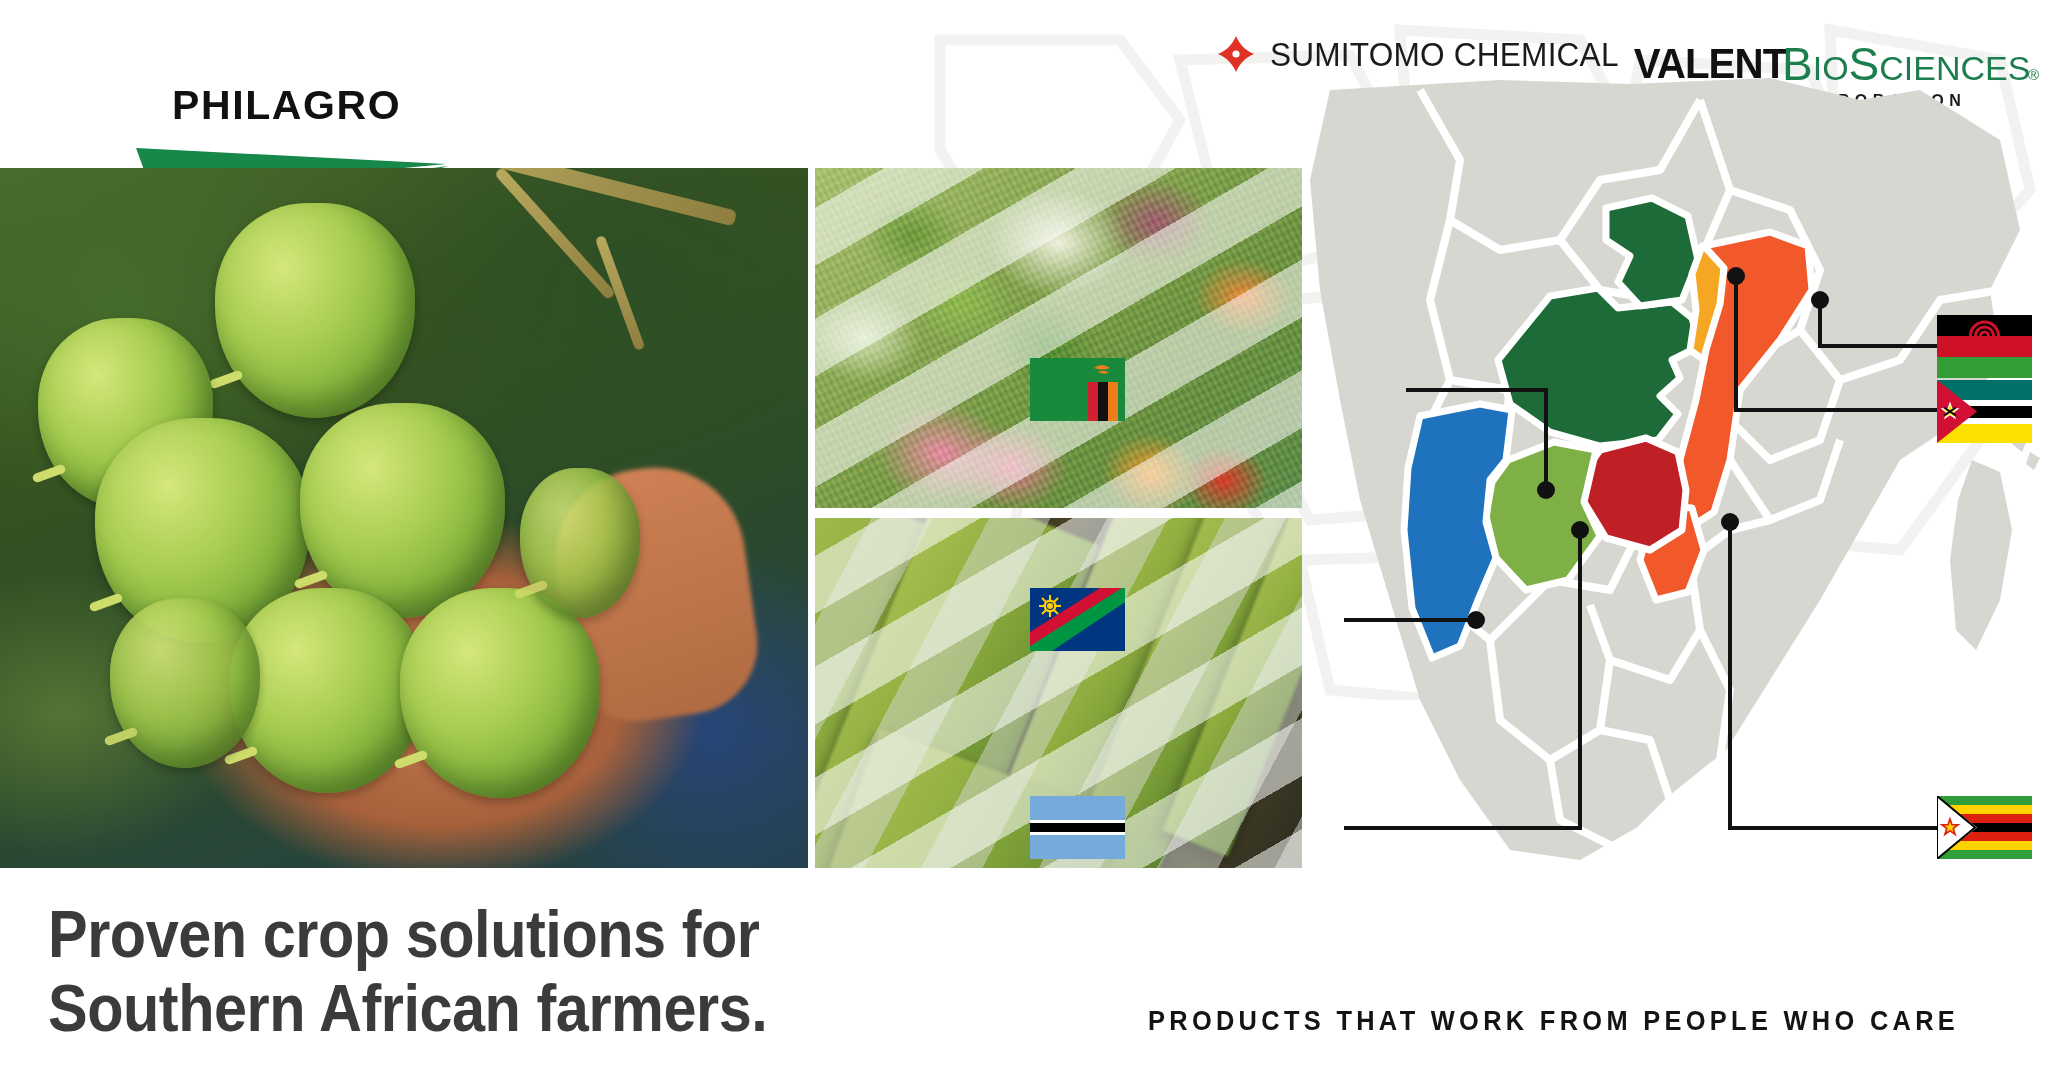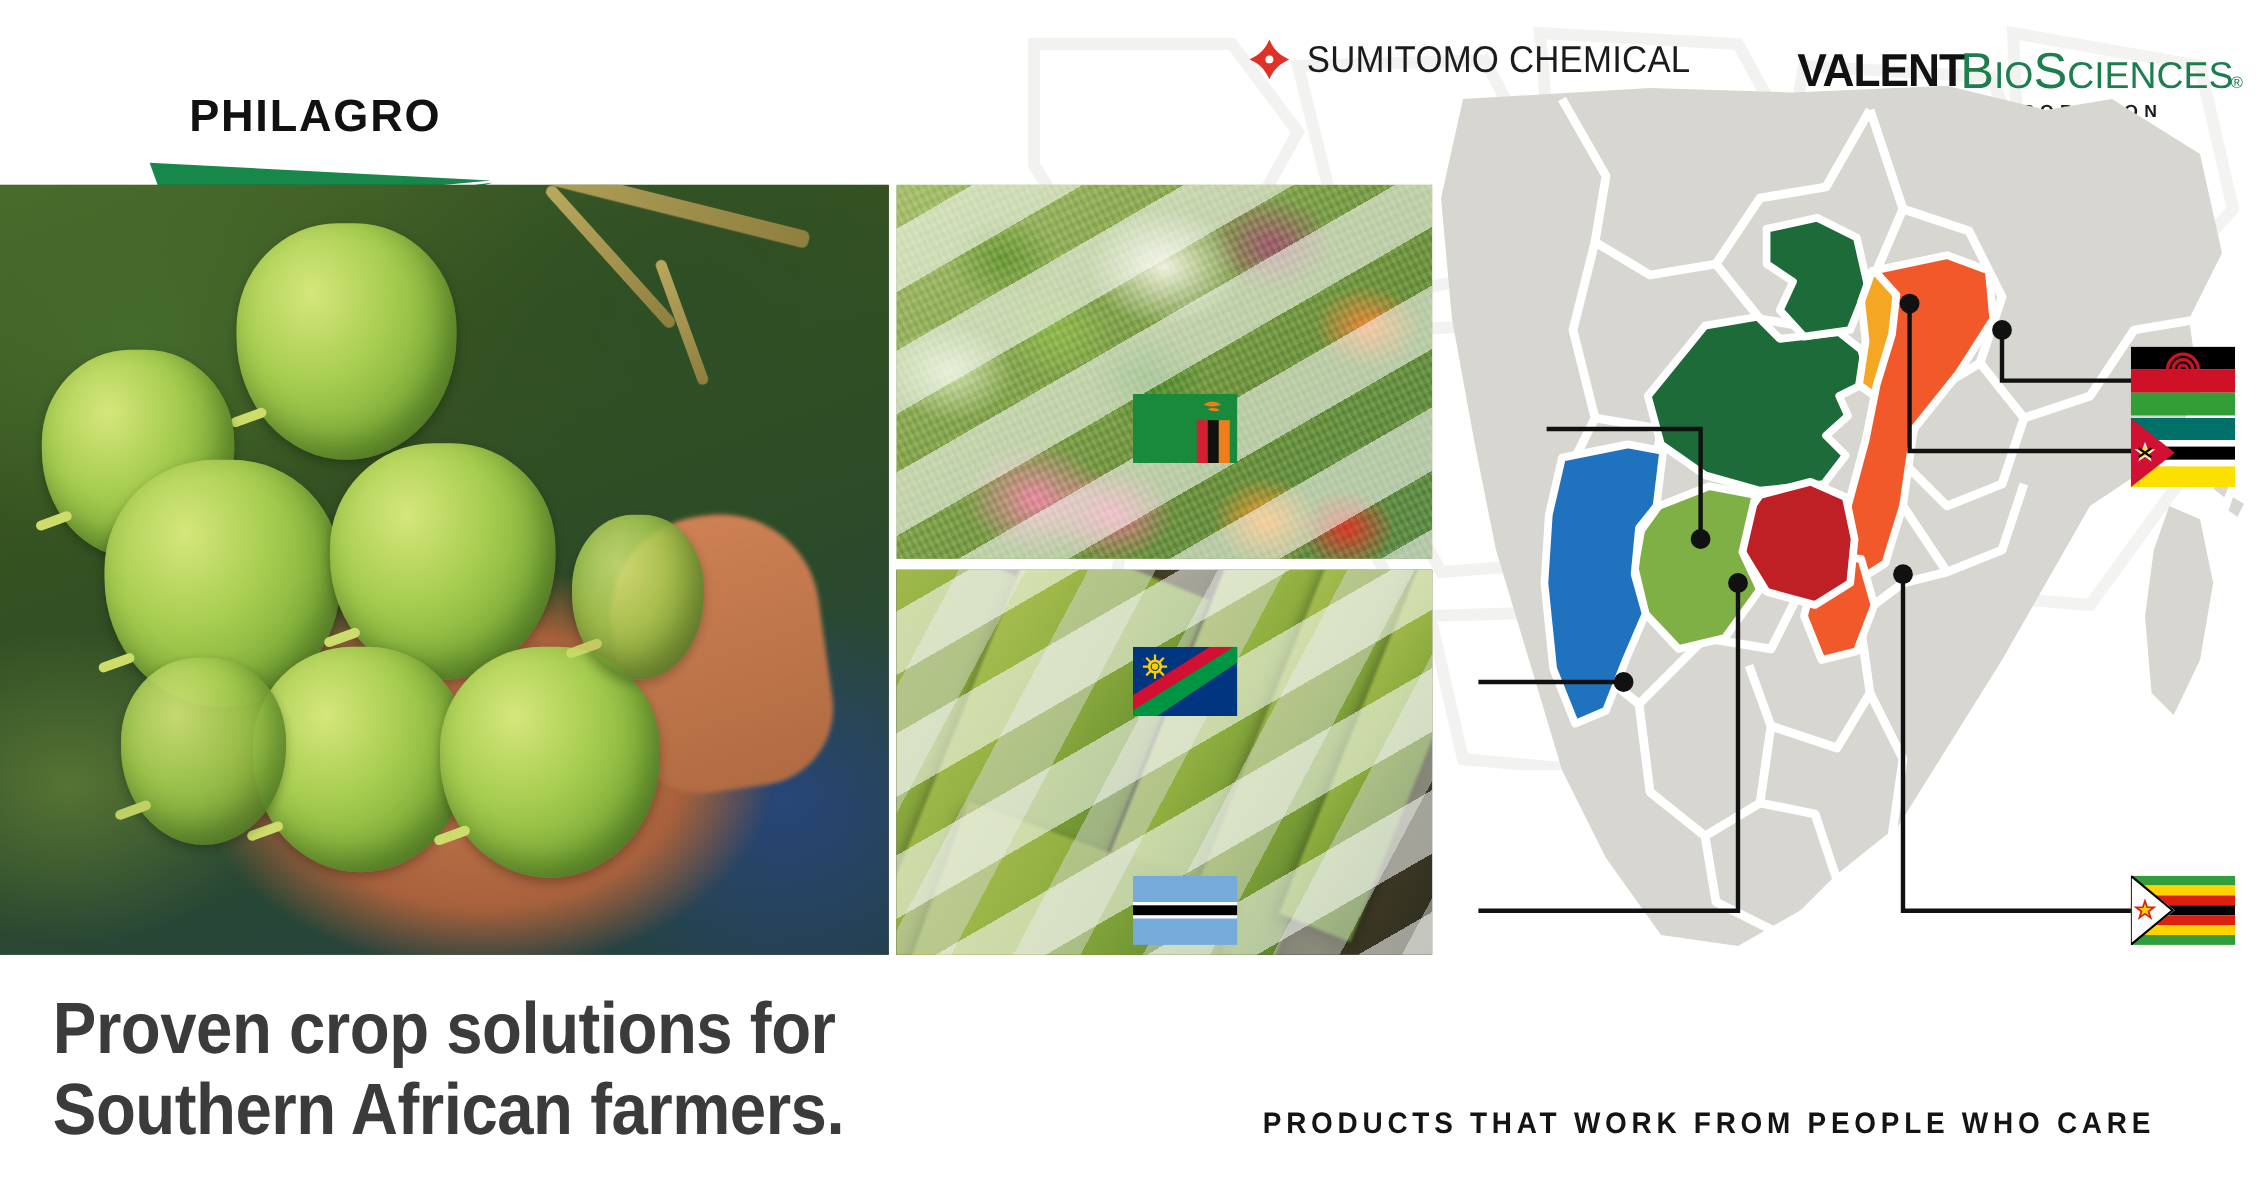--- a/index.html
+++ b/index.html
@@ -20,21 +20,21 @@
 
   
   .map-panel { position:absolute; left:1300px; top:60px; width:757px; height:860px; }
   .map-svg { position:absolute; inset:0; width:100%; height:100%; }
 
   
   .flag { position:absolute; width:95px; height:63px; overflow:hidden; }
   .flag svg { display:block; width:95px; height:63px; }
 
   
-  .sumitomo { position:absolute; left:1132px; top:32px; display:flex; align-items:center; gap:12px; }
+  .sumitomo { position:absolute; left:1214px; top:32px; display:flex; align-items:center; gap:12px; }
   .sumi-mark { width:44px; height:44px; flex:0 0 auto; }
   .sumi-text {
     font-size:34px; font-weight:400; letter-spacing:.2px; color:#1b1b1b;
     font-family:"Liberation Sans", sans-serif; transform:scaleX(.93); transform-origin:left center;
     white-space:nowrap;
   }
   .vbc { position:absolute; left:1630px; top:22px; width:420px; height:130px; }
 
   .philagro { position:absolute; left:130px; top:82px; width:330px; height:230px; }
   .philagro-word {

